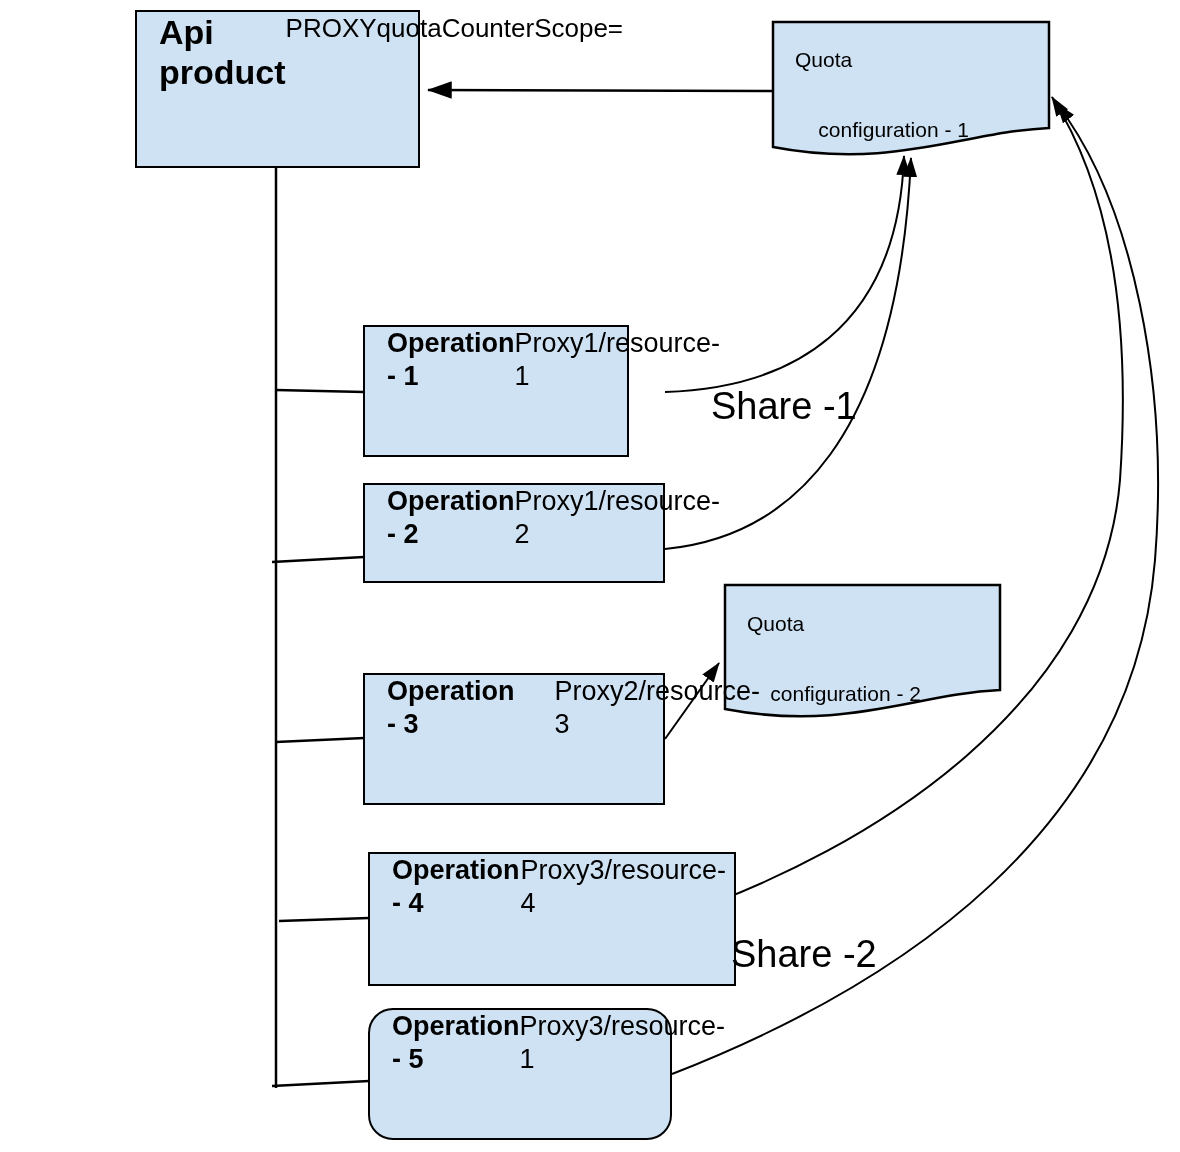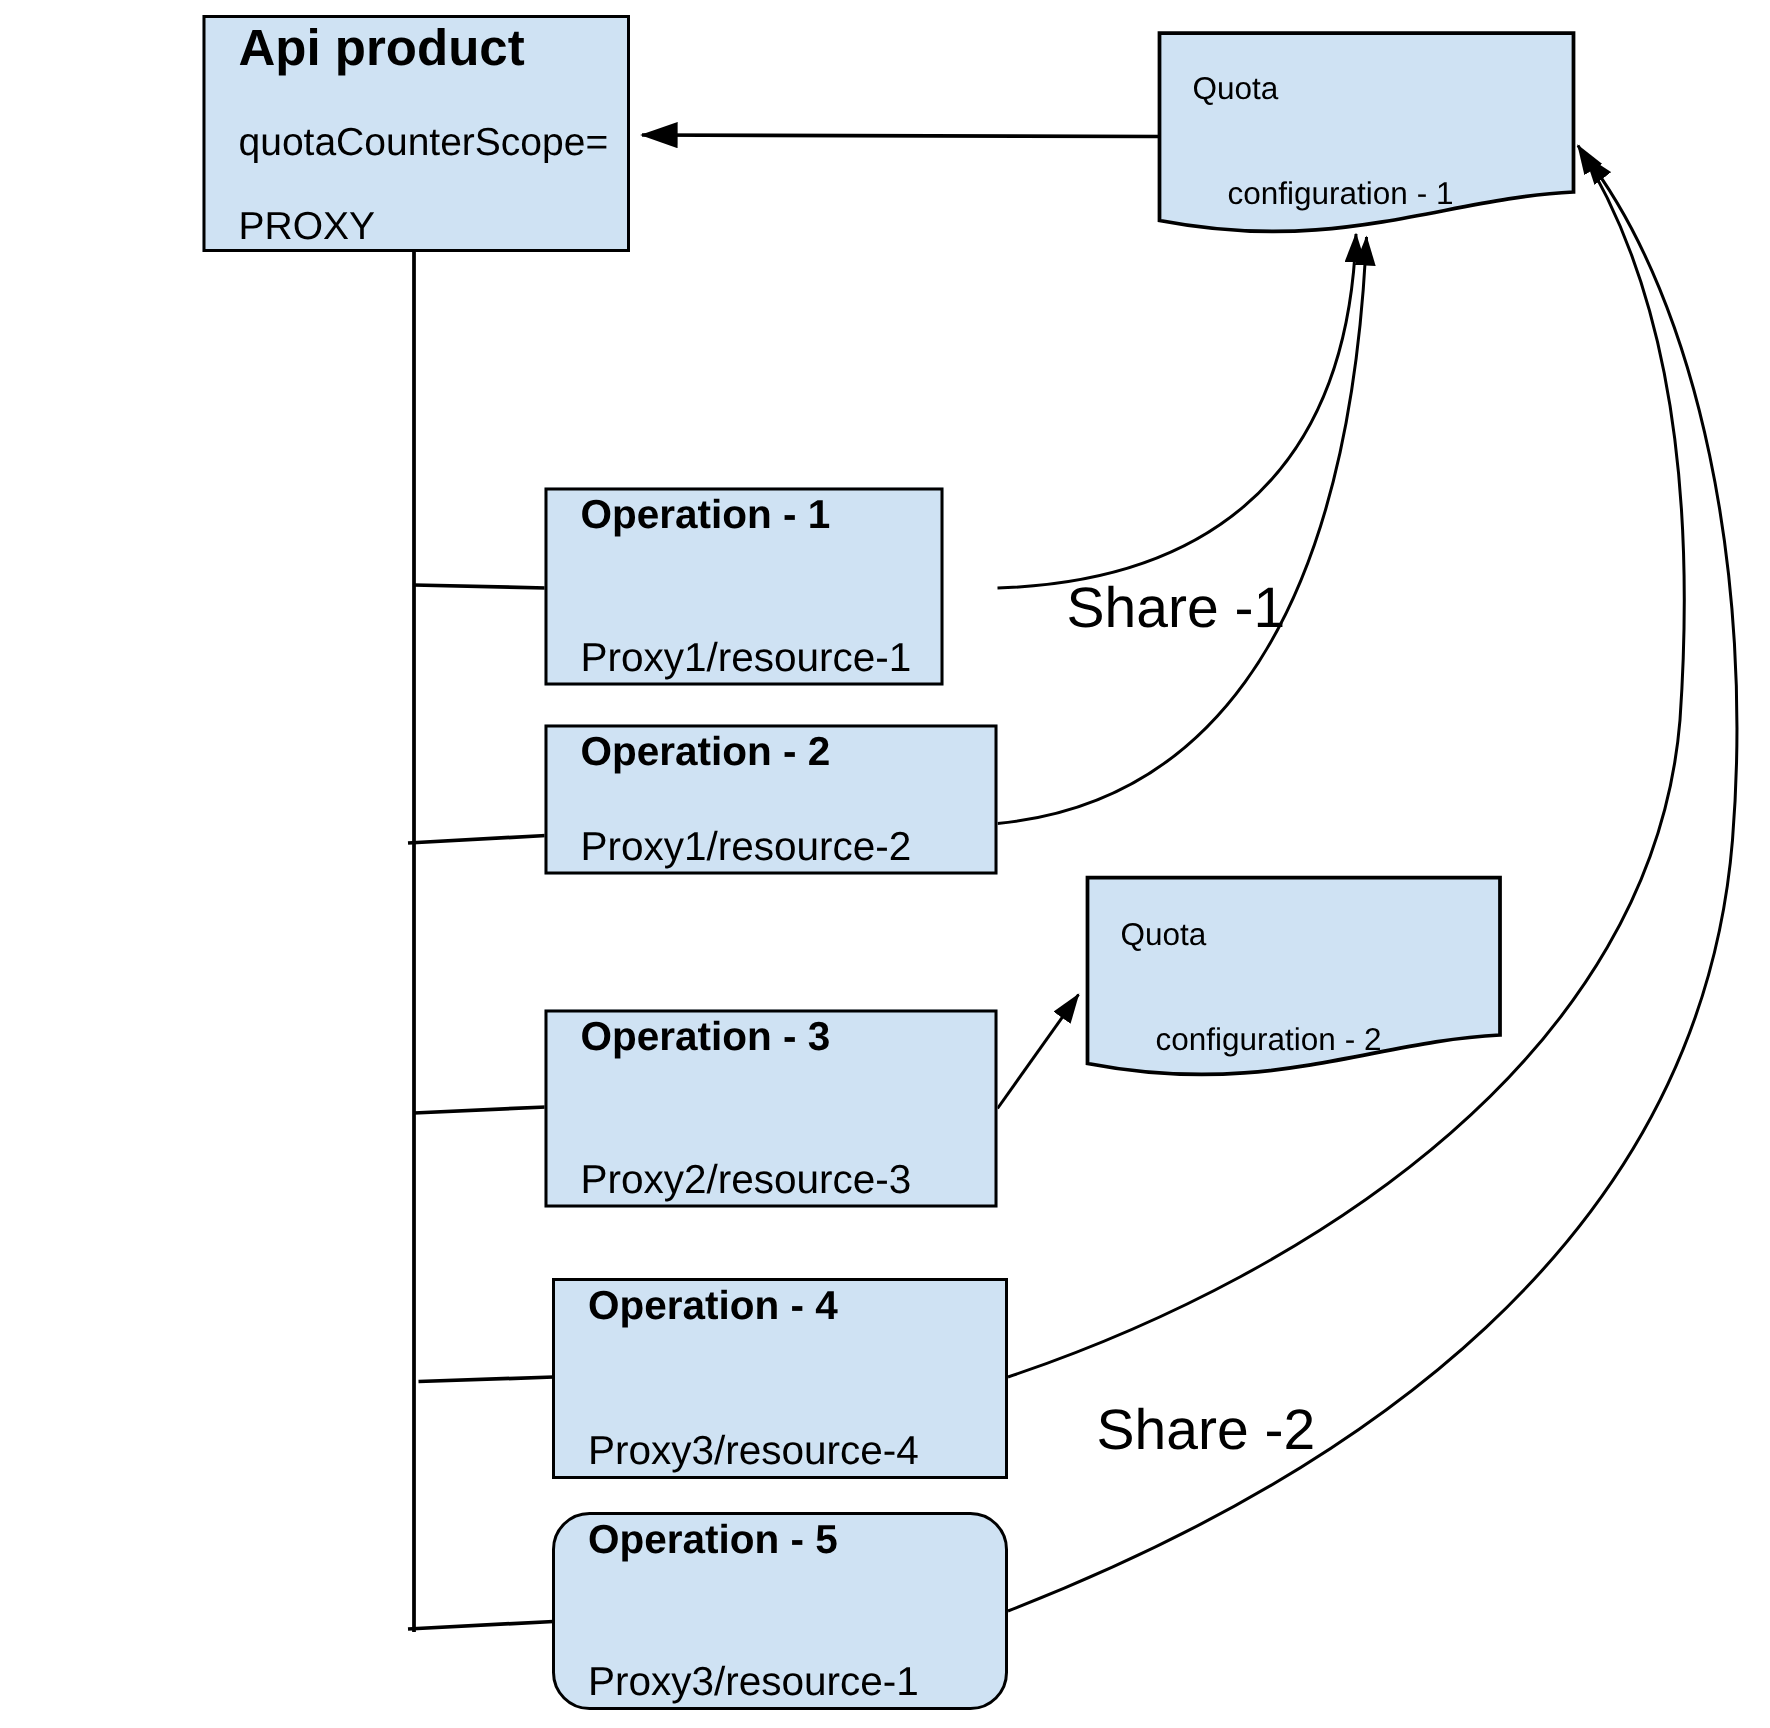--- a/index.html
+++ b/index.html
@@ -10,21 +10,21 @@
     font-family:"Liberation Sans","DejaVu Sans",sans-serif;
     color:#000000;
     overflow:hidden;
   }
   svg.wires{position:absolute;left:0;top:0;}
   .node{
     position:absolute;
     background:#cfe2f3;
     border:2.5px solid #000000;
     box-sizing:border-box;
-    display:flex;flex-direction:column;justify-content:space-between;
+    display:flex;flex-direction:row;justify-content:flex-start;
     padding-left:22px;padding-right:8px;
   }
   .node .title{font-weight:bold;font-size:27px;line-height:33px;}
   .node .sub{font-size:27px;line-height:33px;}
   .apiproduct .title{font-size:34px;line-height:40px;margin-bottom:2px;}
   .apiproduct .sub{font-size:26px;line-height:32px;}
   .doclabel{
     position:absolute;
     font-size:21px;line-height:35px;
     white-space:pre;
@@ -67,37 +67,37 @@
     <path d="M665,549 C790,537 898,440 911,158" stroke="#000000" stroke-width="2" fill="none" marker-end="url(#arrow)"></path>
 
     <path d="M665,739 L719,663" stroke="#000000" stroke-width="2" fill="none" marker-end="url(#arrow)"></path>
 
     <path d="M672,918 C880,848 1102,700 1120,480 C1132,305 1106,182 1052,97" stroke="#000000" stroke-width="2" fill="none" marker-end="url(#arrow)"></path>
     <path d="M672,1074 C900,985 1133,830 1155,560 C1169,385 1133,203 1057,104" stroke="#000000" stroke-width="2" fill="none" marker-end="url(#arrow)"></path>
   </svg>
 
   <div class="node apiproduct" style="left:135px;top:10px;width:285px;height:158px;">
     <div class="title">Api product</div>
+    <div class="sub">PROXY</div>
     <div class="sub">quotaCounterScope=</div>
-    <div class="sub">PROXY</div>
   </div>
 
   <div class="node" style="left:363px;top:325px;width:266px;height:132px;">
     <div class="title">Operation - 1</div>
     <div class="sub">Proxy1/resource-1</div>
   </div>
   <div class="node" style="left:363px;top:483px;width:302px;height:100px;">
     <div class="title">Operation - 2</div>
     <div class="sub">Proxy1/resource-2</div>
   </div>
   <div class="node" style="left:363px;top:673px;width:302px;height:132px;gap:40px;">
     <div class="title">Operation - 3</div>
     <div class="sub">Proxy2/resource-3</div>
   </div>
-  <div class="node" style="left:368px;top:852px;width:304px;height:134px;gap:18px;">
+  <div class="node" style="left:368px;top:852px;width:368px;height:134px;">
     <div class="title">Operation - 4</div>
     <div class="sub">Proxy3/resource-4</div>
   </div>
   <div class="node" style="left:368px;top:1008px;width:304px;height:132px;border-radius:25px;">
     <div class="title">Operation - 5</div>
     <div class="sub">Proxy3/resource-1</div>
   </div>
 
   <div class="doclabel" style="left:795px;top:42px;"><span>Quota</span><br>
     <span>configuration - 1</span>

